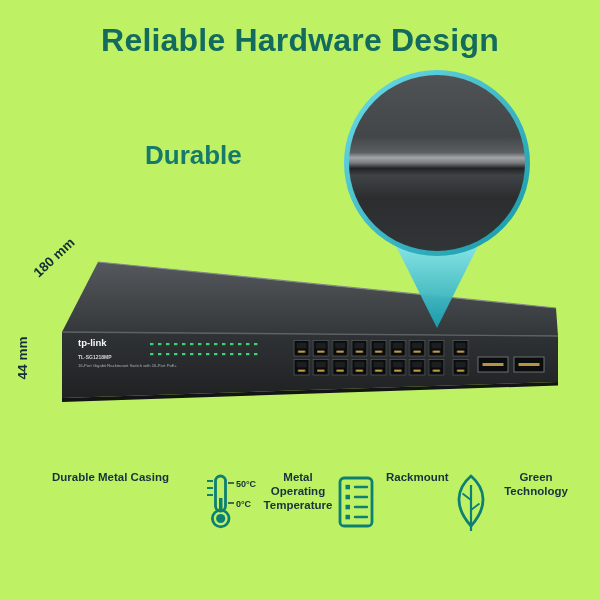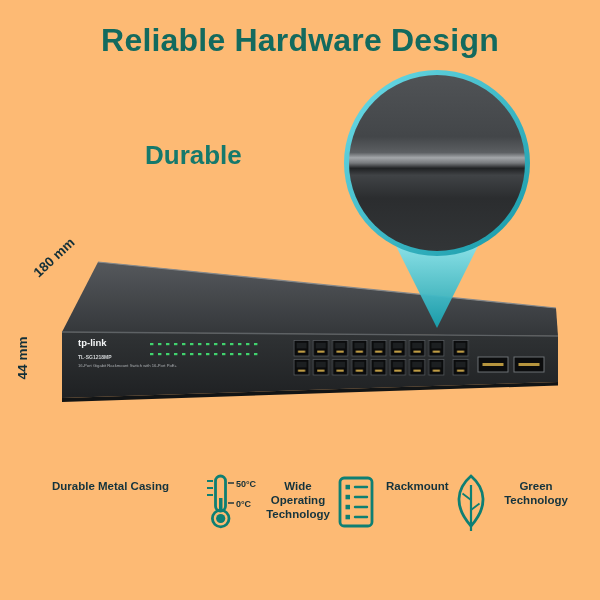--- a/index.html
+++ b/index.html
@@ -1,16 +1,16 @@
 <!DOCTYPE html>
 <html style="--accent: #0e7f73; --title: #136a5e; --callout: #15796c; --dim: #122f38; --label: #14333d; --lens1: #6fdde9; --lens2: #1397a6;"><head>
 <meta charset="utf-8">
 <style>
   html,body{margin:0;padding:0;background:#fff;}
-  .stage{position:relative;width:600px;height:600px;background:#fdba74;overflow:hidden;
+  .stage{position:relative;width:600px;height:600px;background:#bef264;overflow:hidden;
          font-family:"Liberation Sans",sans-serif;}
 
   .page-title{position:absolute;left:0;right:0;top:22px;margin:0;text-align:center;
               font-size:32px;font-weight:bold;color:var(--title,#136a5e);letter-spacing:.2px;}
 
   .callout{position:absolute;left:145px;top:140px;font-size:26px;line-height:31px;
            font-weight:bold;color:var(--callout,#15796c);}
 
   
   .lens{position:absolute;left:344px;top:70px;width:186px;height:186px;border-radius:50%;
@@ -35,21 +35,21 @@
   .ah-right{border-left:9px solid var(--dim,#122f38);}
 
   
   .brand{fill:#f3f5f6;font-weight:bold;font-size:9.5px;font-family:"Liberation Sans",sans-serif;}
   .model{fill:#d2d5d7;font-weight:bold;font-size:5px;font-family:"Liberation Sans",sans-serif;}
   .desc{fill:#a9adb0;font-size:4.2px;font-family:"Liberation Sans",sans-serif;}
 
   
   .feature{position:absolute;top:470px;display:flex;flex-direction:row;align-items:flex-start;}
   .icon-box{height:64px;display:flex;align-items:center;justify-content:center;}
-  .f-label{margin-top:9px;font-size:11.5px;font-weight:bold;line-height:14px;text-align:center;
+  .f-label{font-size:11.5px;font-weight:bold;line-height:14px;text-align:center;
            color:var(--label,#14333d);}
   .ak{stroke:var(--accent,#0e7f73);fill:none;}
   .af{fill:var(--accent,#0e7f73);}
   .metal-txt{fill:var(--accent,#0e7f73);font-weight:bold;font-size:8px;letter-spacing:.6px;
              font-family:"Liberation Sans",sans-serif;}
   .temp-txt{fill:var(--dim,#122f38);font-weight:bold;font-size:9px;font-family:"Liberation Sans",sans-serif;}
   .dash{stroke:var(--dim,#122f38);}
 </style>
 </head>
 <body>
@@ -137,21 +137,21 @@
         <circle class="af" cx="27.7" cy="46.5" r="4.6"></circle>
         <line class="ak" x1="14" y1="9" x2="20" y2="9" stroke-width="2"></line>
         <line class="ak" x1="14" y1="16" x2="20" y2="16" stroke-width="2"></line>
         <line class="ak" x1="14" y1="23" x2="20" y2="23" stroke-width="2"></line>
         <line class="dash" x1="35" y1="11" x2="41" y2="11" stroke-width="1.4"></line>
         <line class="dash" x1="35" y1="31" x2="41" y2="31" stroke-width="1.4"></line>
         <text class="temp-txt" x="43" y="14.5">50°C</text>
         <text class="temp-txt" x="43" y="34.5">0°C</text>
       </svg>
     </div>
-    <div class="f-label">Wide Operating Technology</div>
+    <div class="f-label">Metal Operating Temperature</div>
   </div>
 
   <div class="feature" style="left:441px;width:130px">
     <div class="icon-box">
       <svg width="60" height="60" viewBox="0 0 60 60">
         <path class="ak" d="M30 4 C45 17 47 35 30 54 C13 35 15 17 30 4 Z" stroke-width="2.8"></path>
         <path class="ak" d="M30 13 L30 59" stroke-width="2.2"></path>
         <path class="ak" d="M30 28 L21.5 21.5 M30 38 L38.5 31.5" stroke-width="1.8"></path>
       </svg>
     </div>

